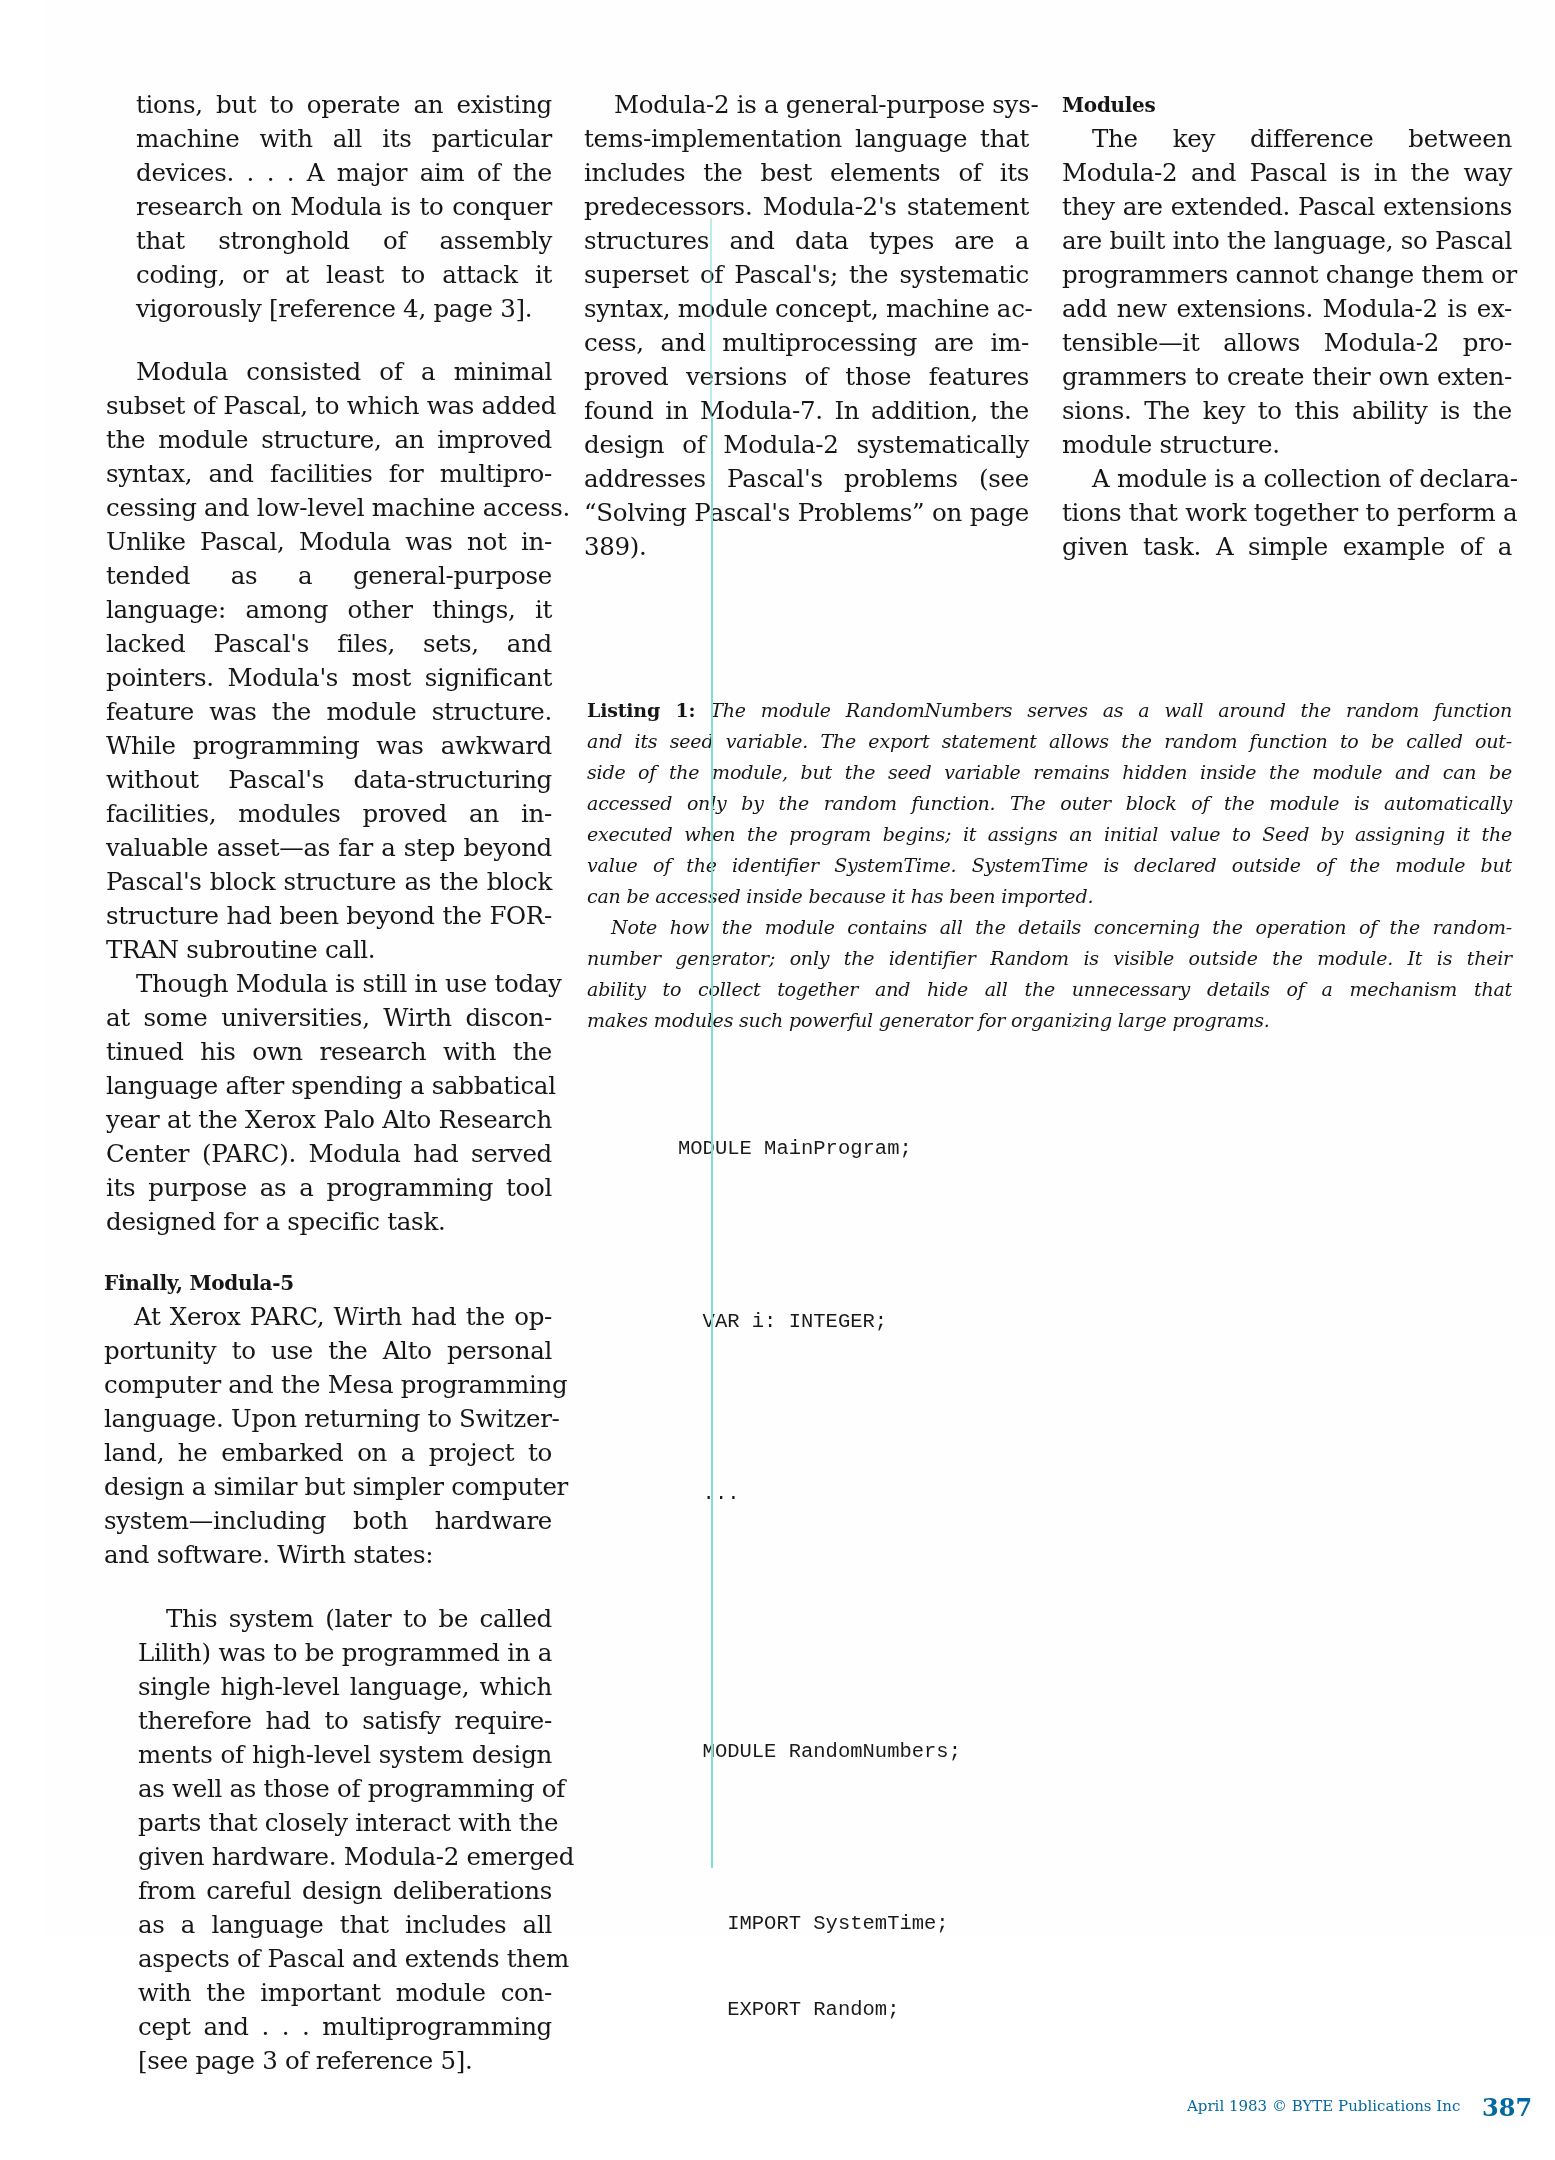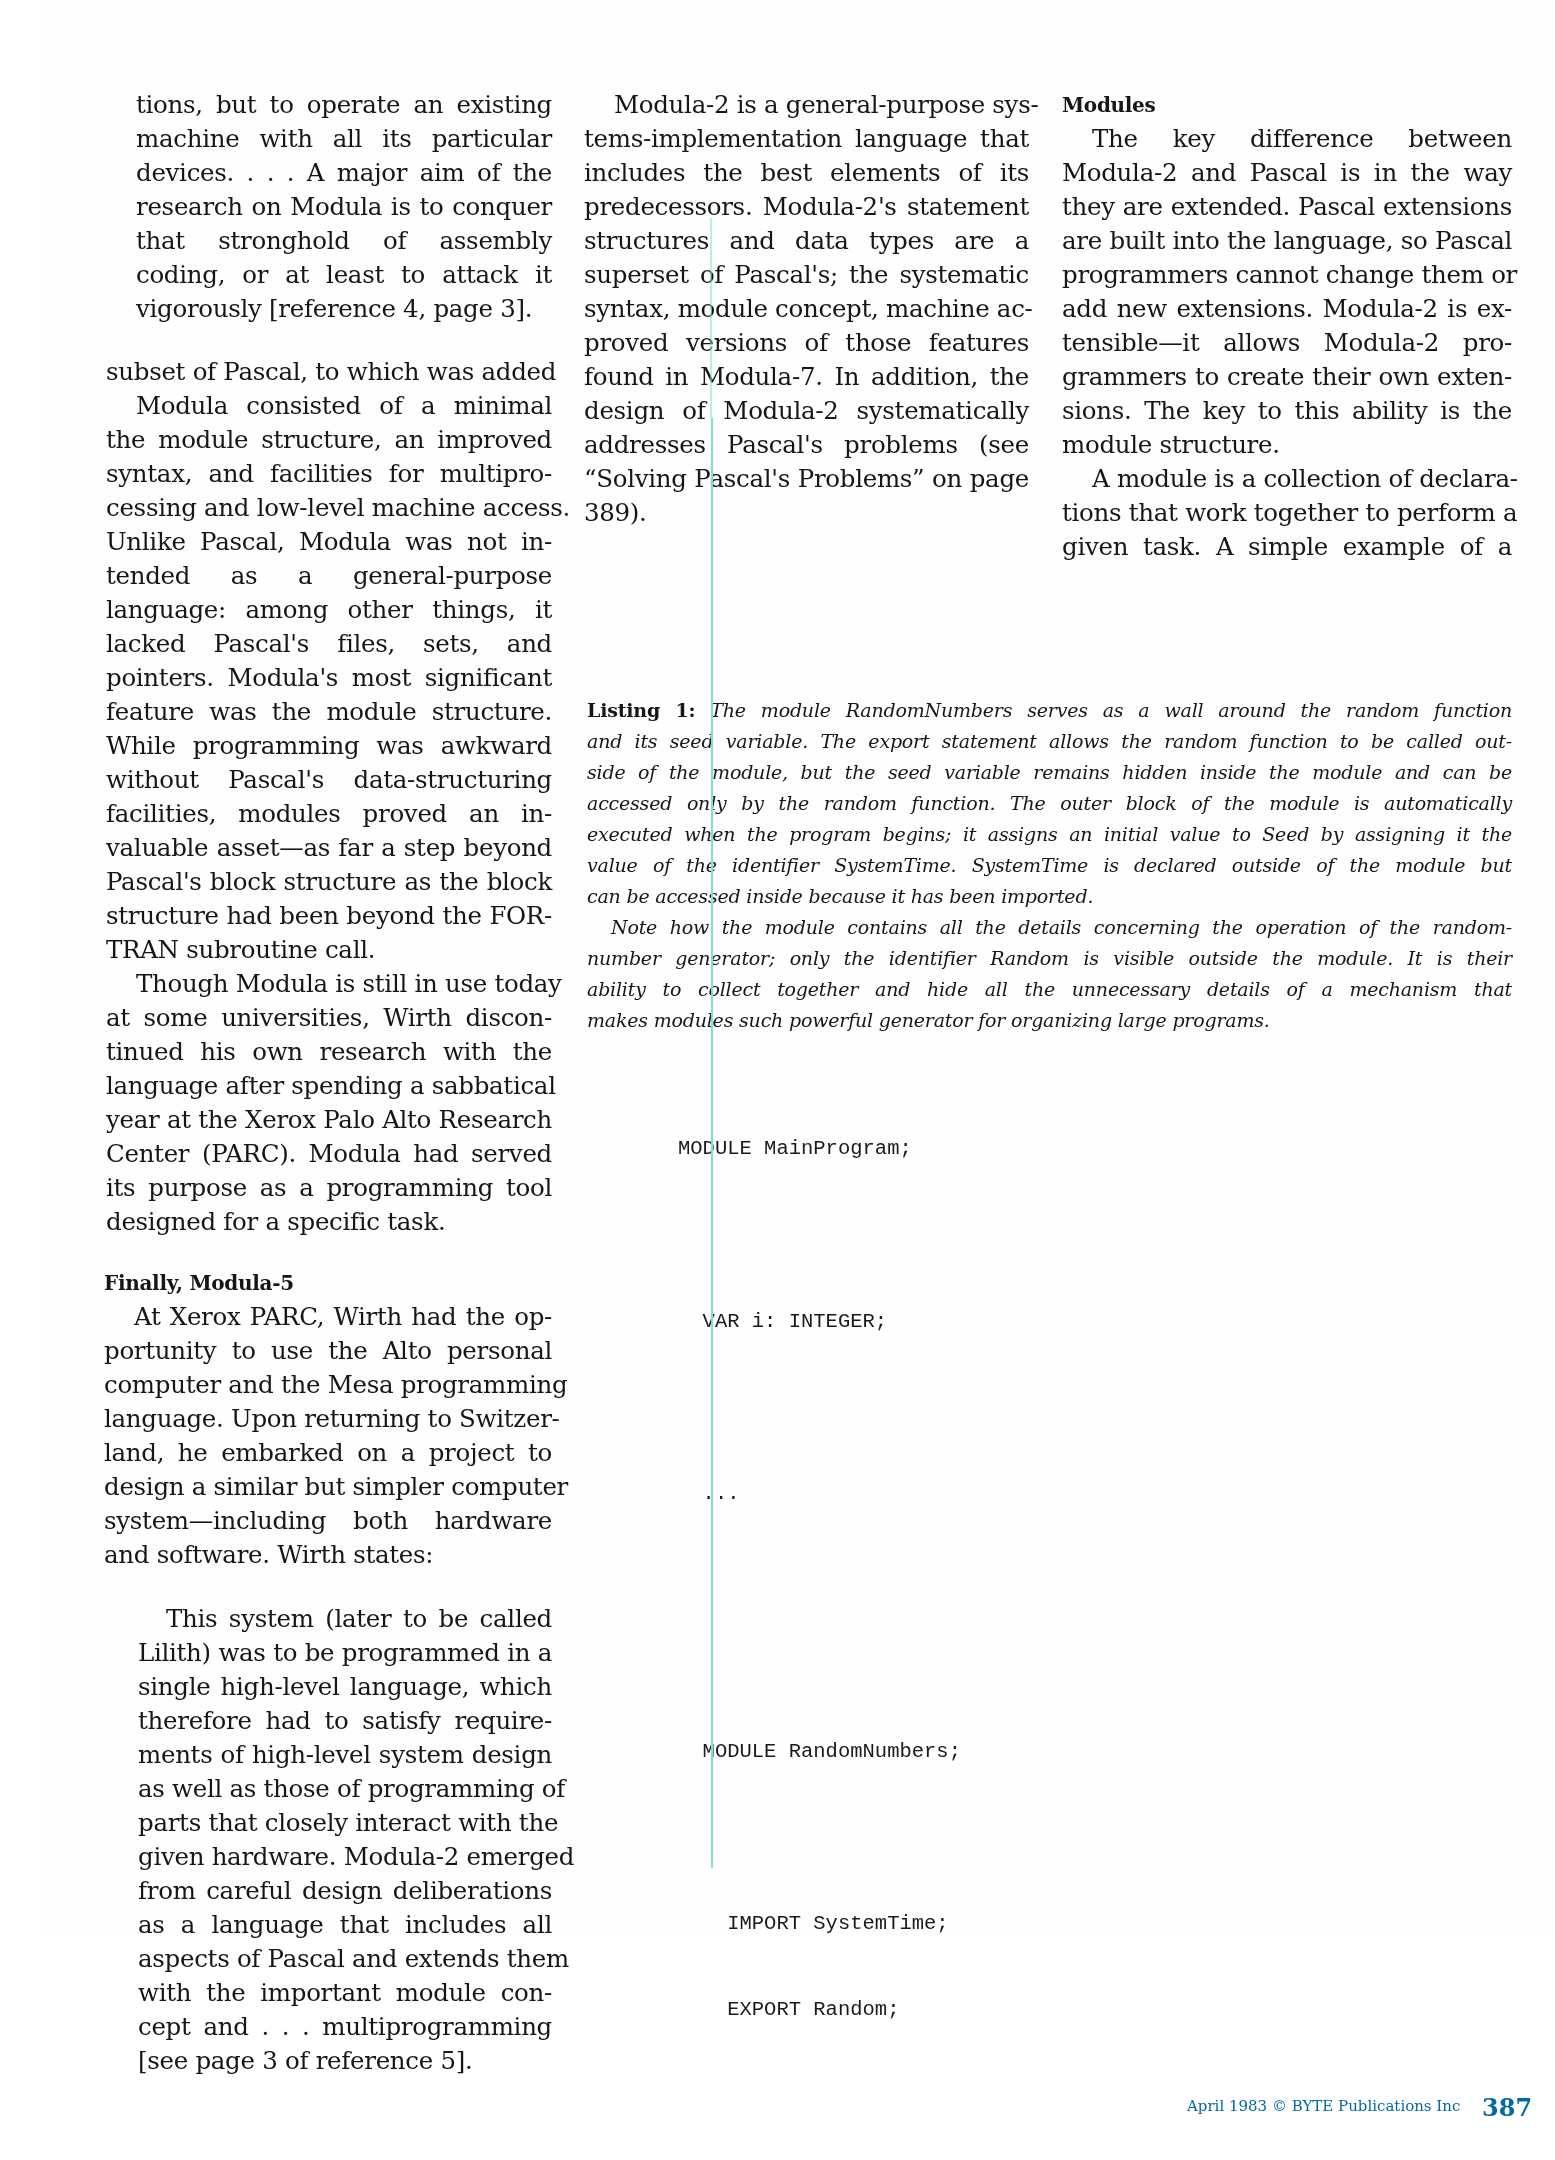--- a/index.html
+++ b/index.html
@@ -31,22 +31,22 @@
       <span class="ln">devices. . . . A major aim of the</span>
       <span class="ln">research on Modula is to conquer</span>
       <span class="ln">that stronghold of assembly</span>
       <span class="ln">coding, or at least to attack it</span>
       <span class="ln last">vigorously [reference 4, page 3].</span>
     </div>
   </div>
 
   <div class="col" style="left:62px; top:355px; width:446px;">
     <div>
+      <span class="ln" style="padding-left:30px;">Modula consisted of a minimal</span>
       <span class="ln">subset of Pascal, to which was added</span>
-      <span class="ln" style="padding-left:30px;">Modula consisted of a minimal</span>
       <span class="ln">the module structure, an improved</span>
       <span class="ln">syntax, and facilities for multipro-</span>
       <span class="ln">cessing and low-level machine access.</span>
       <span class="ln">Unlike Pascal, Modula was not in-</span>
       <span class="ln">tended as a general-purpose</span>
       <span class="ln">language: among other things, it</span>
       <span class="ln">lacked Pascal's files, sets, and</span>
       <span class="ln">pointers. Modula's most significant</span>
       <span class="ln">feature was the module structure.</span>
       <span class="ln">While programming was awkward</span>
@@ -101,20 +101,21 @@
   </div>
 
   <div class="col" style="left:540px; top:88px; width:445px;">
     <span class="ln" style="padding-left:30px;">Modula-2 is a general-purpose sys-</span>
     <span class="ln">tems-implementation language that</span>
     <span class="ln">includes the best elements of its</span>
     <span class="ln">predecessors. Modula-2's statement</span>
     <span class="ln">structures and data types are a</span>
     <span class="ln">superset of Pascal's; the systematic</span>
     <span class="ln">syntax, module concept, machine ac-</span>
+    <span class="ln">cess, and multiprocessing are im-</span>
     <span class="ln">proved versions of those features</span>
     <span class="ln">found in Modula-7. In addition, the</span>
     <span class="ln">design of Modula-2 systematically</span>
     <span class="ln">addresses Pascal's problems (see</span>
     <span class="ln">“Solving Pascal's Problems” on page</span>
     <span class="ln last">389).</span>
   </div>
 
   <div class="col" style="left:1018px; top:88px; width:450px;">
     <div class="heading">Modules</div>

